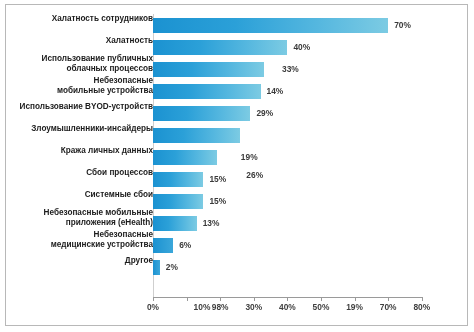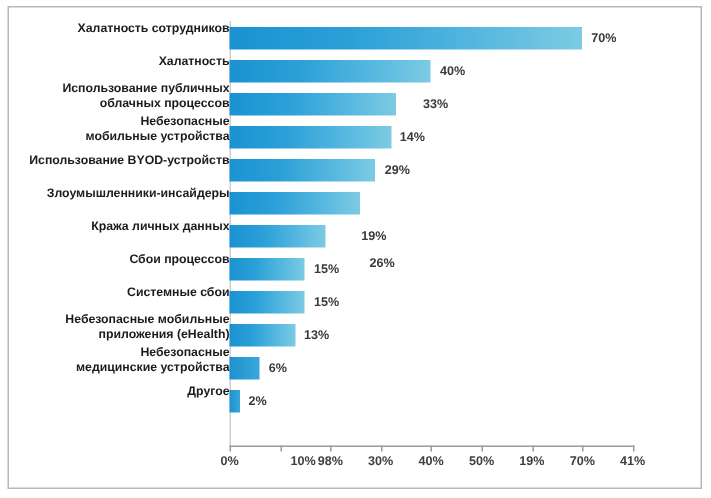--- a/index.html
+++ b/index.html
@@ -239,16 +239,16 @@
         <div class="tick-label" style="left: 253.8px;">30%</div>
         <div class="tick" style="left: 287.4px;"></div>
         <div class="tick-label" style="left: 287.4px;">40%</div>
         <div class="tick" style="left: 321px;"></div>
         <div class="tick-label" style="left: 321px;">50%</div>
         <div class="tick" style="left: 354.6px;"></div>
         <div class="tick-label" style="left: 354.6px;">19%</div>
         <div class="tick" style="left: 388.2px;"></div>
         <div class="tick-label" style="left: 388.2px;">70%</div>
         <div class="tick" style="left: 421.8px;"></div>
-        <div class="tick-label" style="left: 421.8px;">41%</div>
+        <div class="tick-label" style="left: 421.8px;">80%</div>
       </div>
   </div>
 </div>
 
 </body></html>

